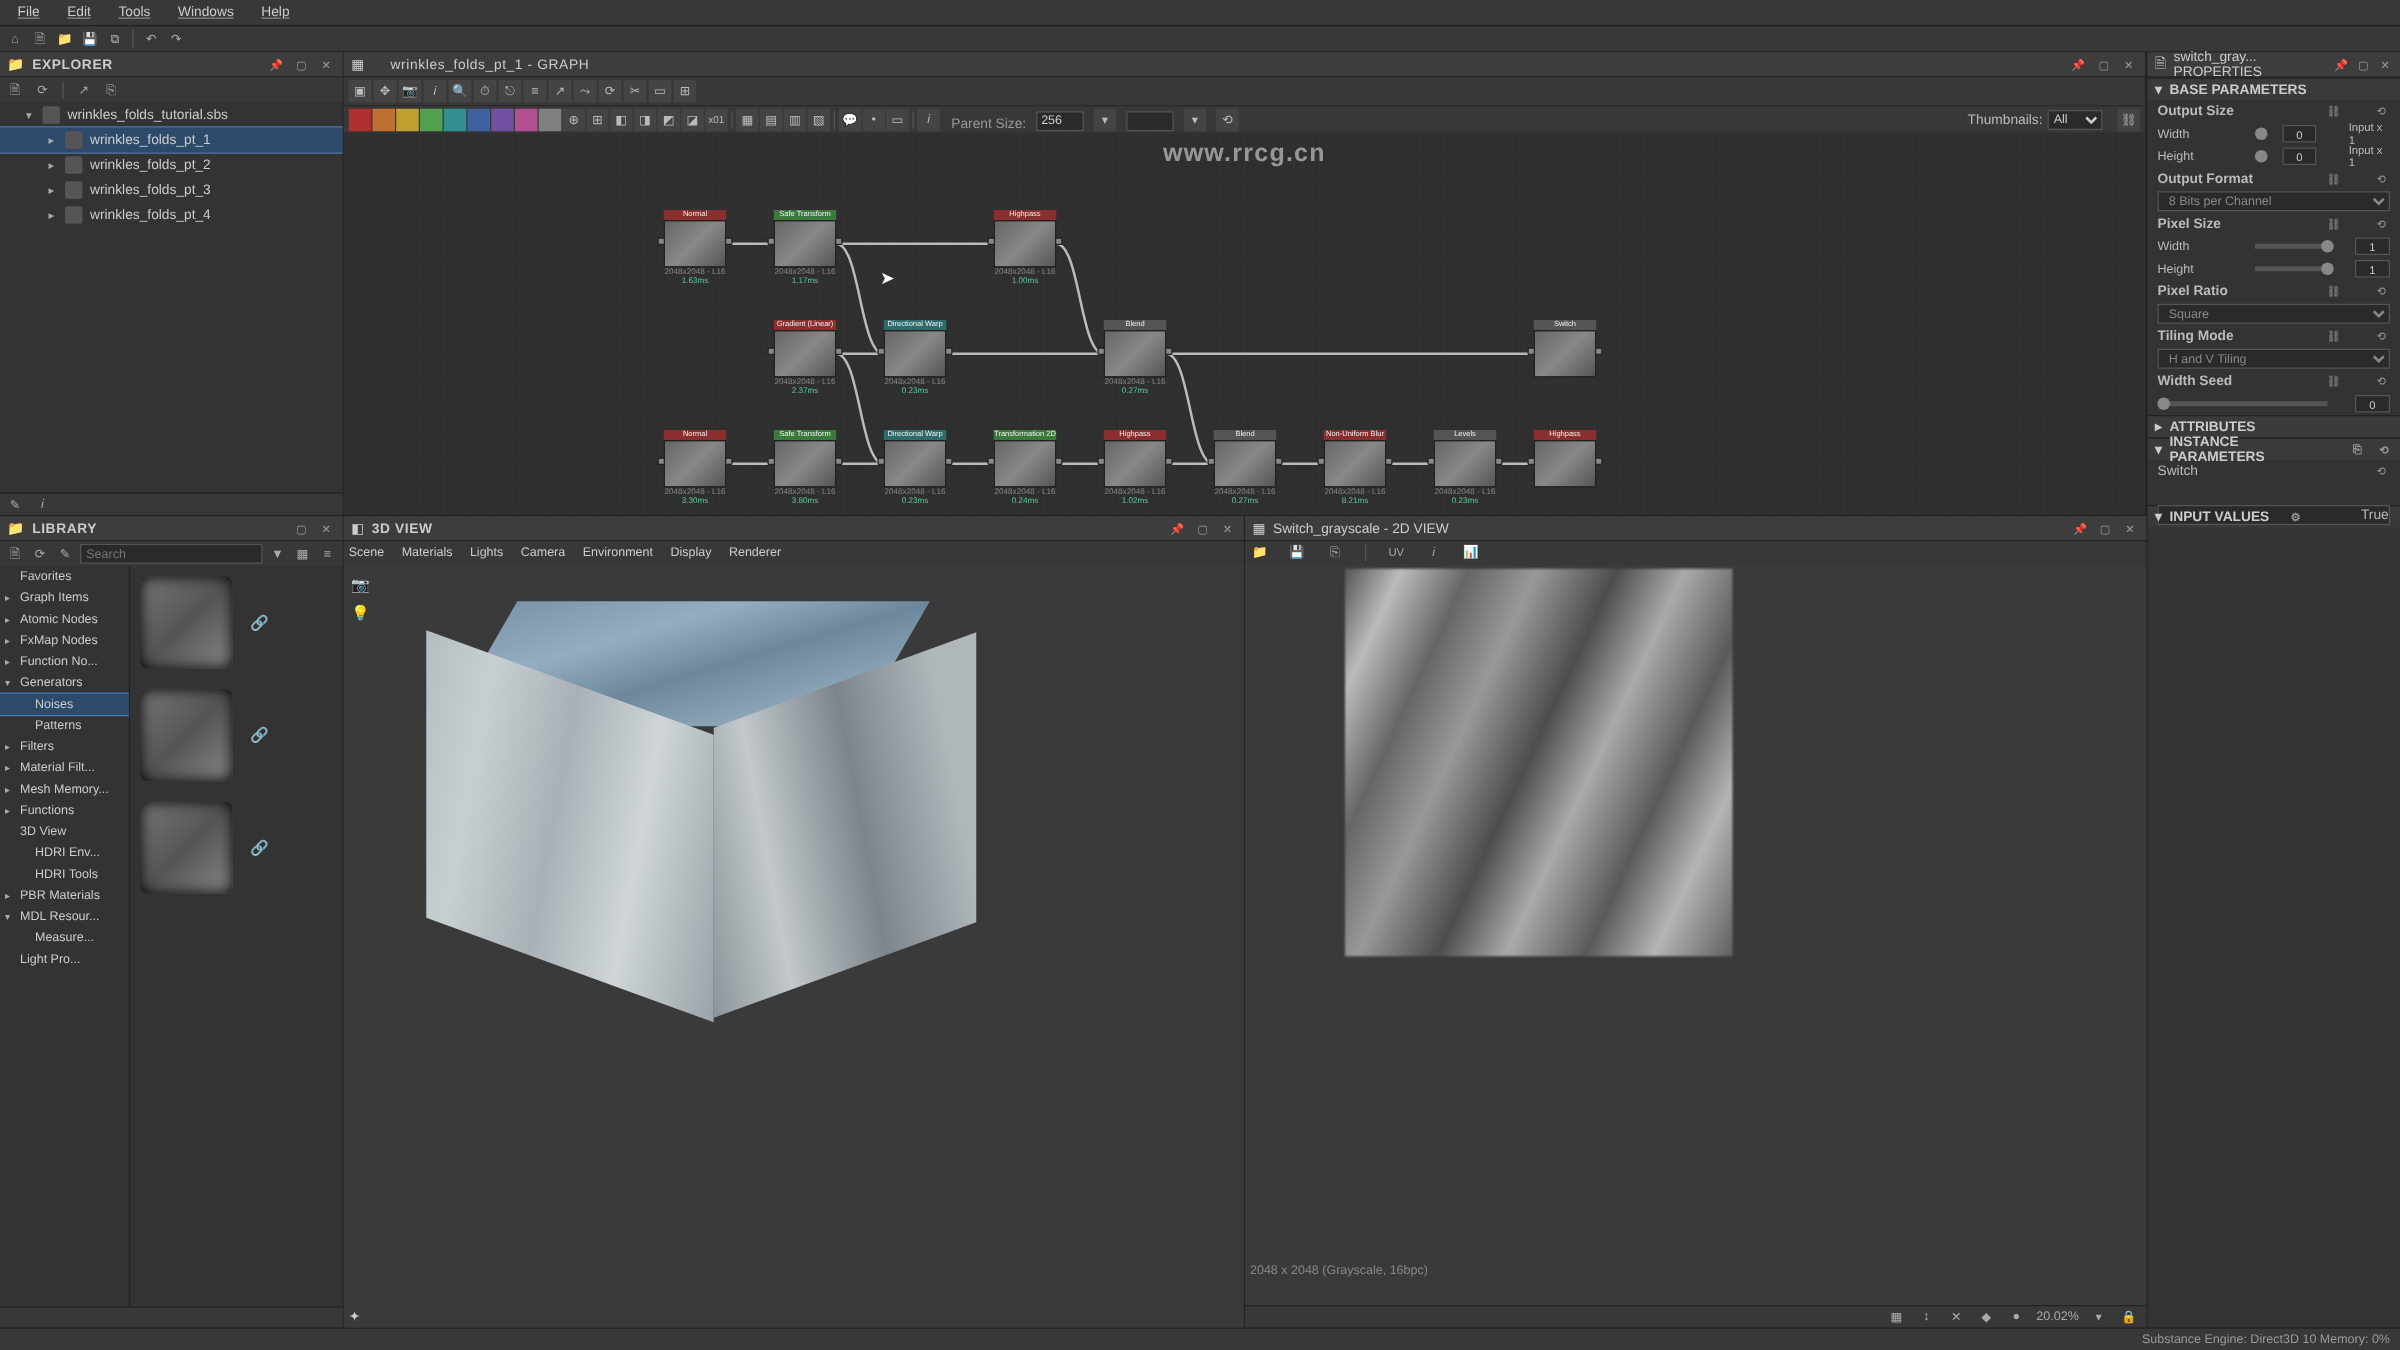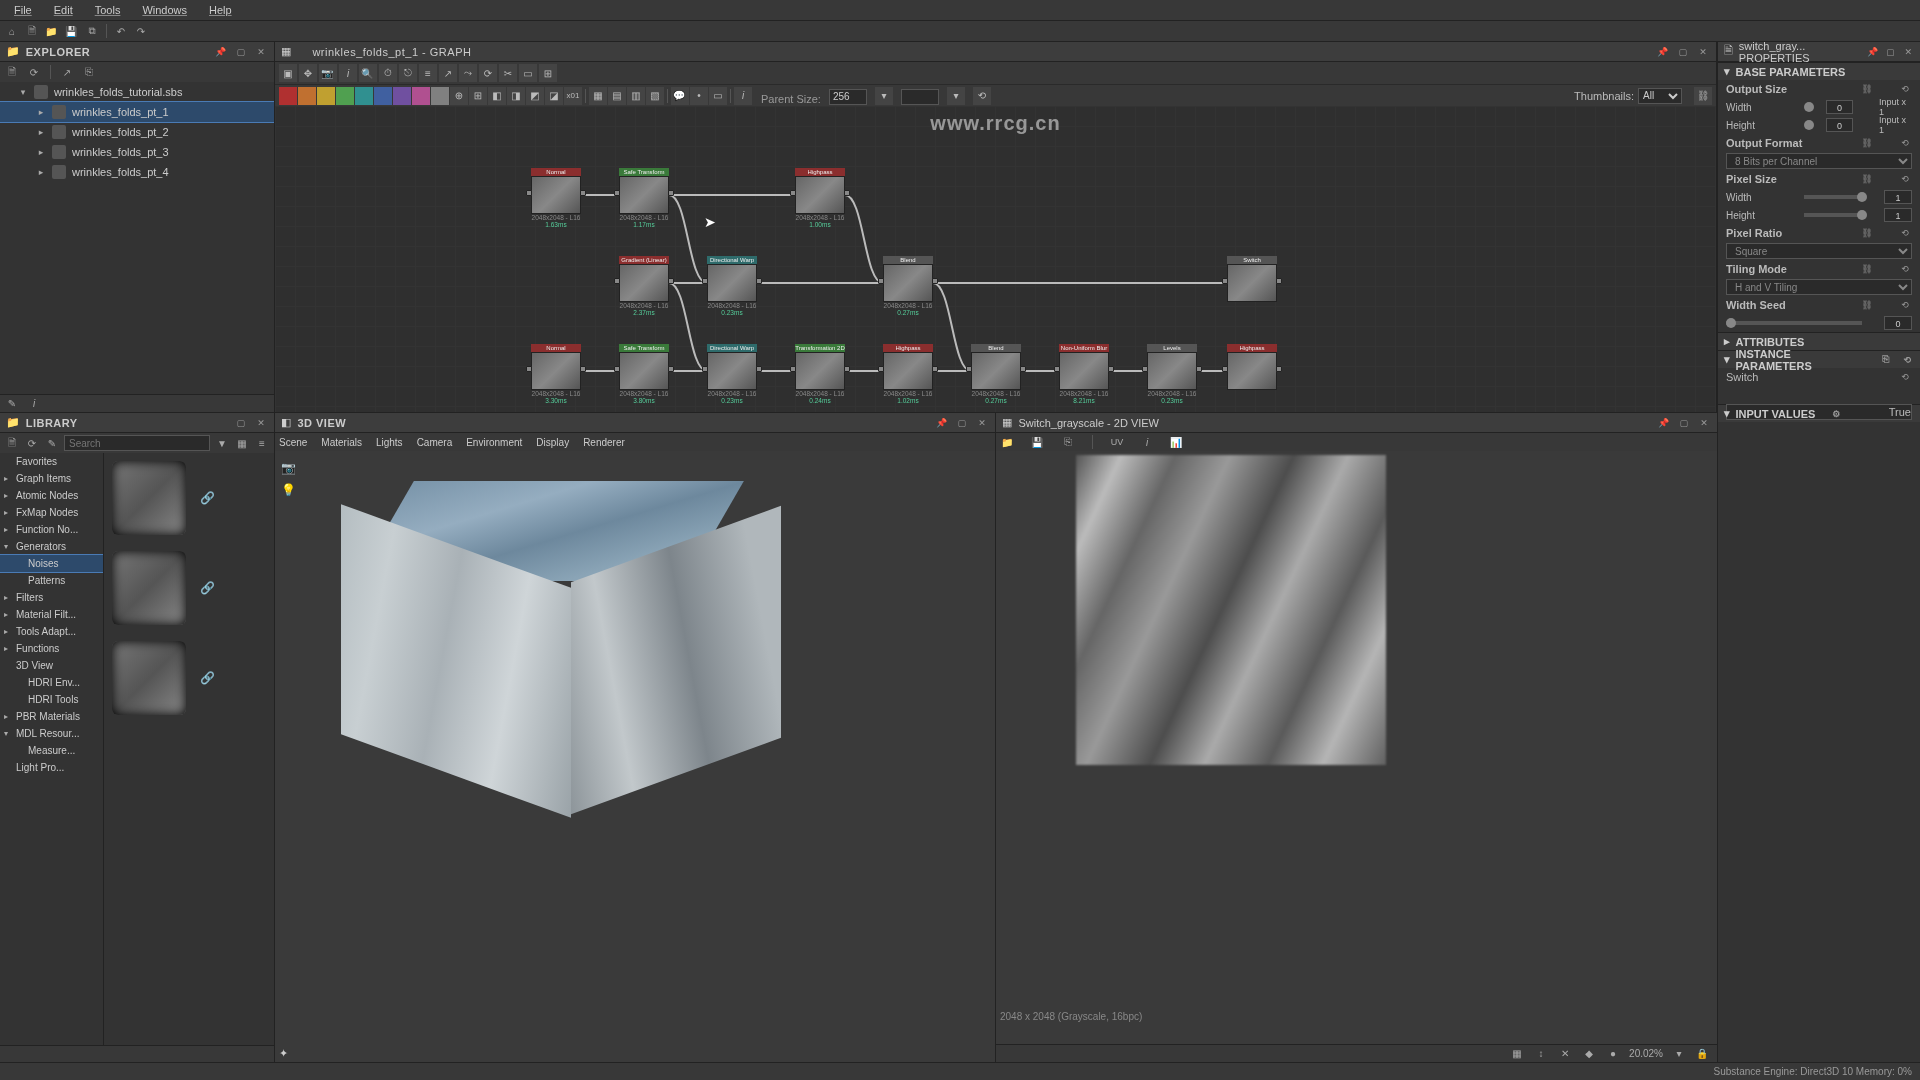--- a/index.html
+++ b/index.html
@@ -564,21 +564,21 @@
           <div class="lib-row">
             <span class="chev">▸</span>
             <span>Filters</span>
           </div>
           <div class="lib-row">
             <span class="chev">▸</span>
             <span>Material Filt...</span>
           </div>
           <div class="lib-row">
             <span class="chev">▸</span>
-            <span>Tools Adapt...</span>
+            <span>Mesh Memory...</span>
           </div>
           <div class="lib-row">
             <span class="chev">▸</span>
             <span>Functions</span>
           </div>
           <div class="lib-row">
             <span class="chev"></span>
             <span>3D View</span>
           </div>
           <div class="lib-row" style="padding-left: 16px;">

